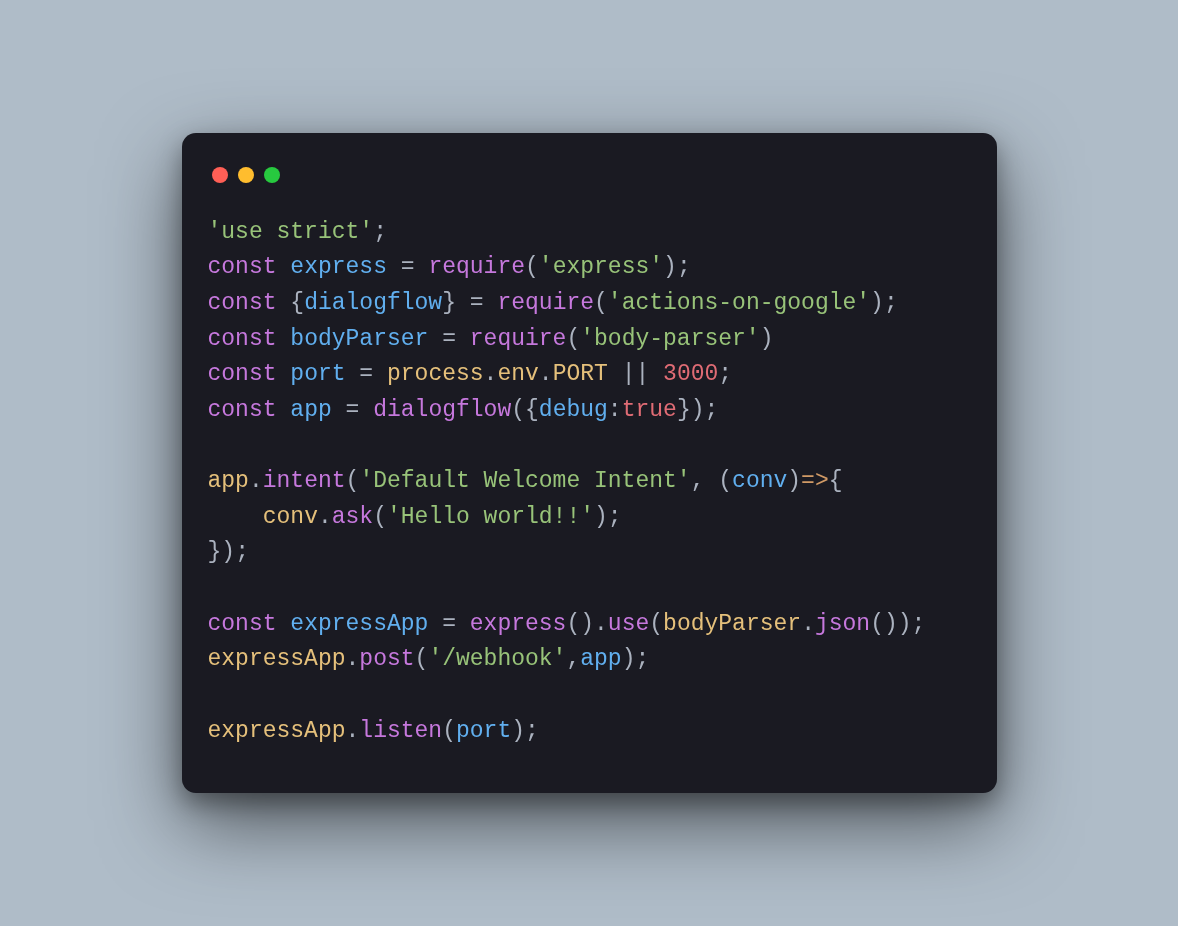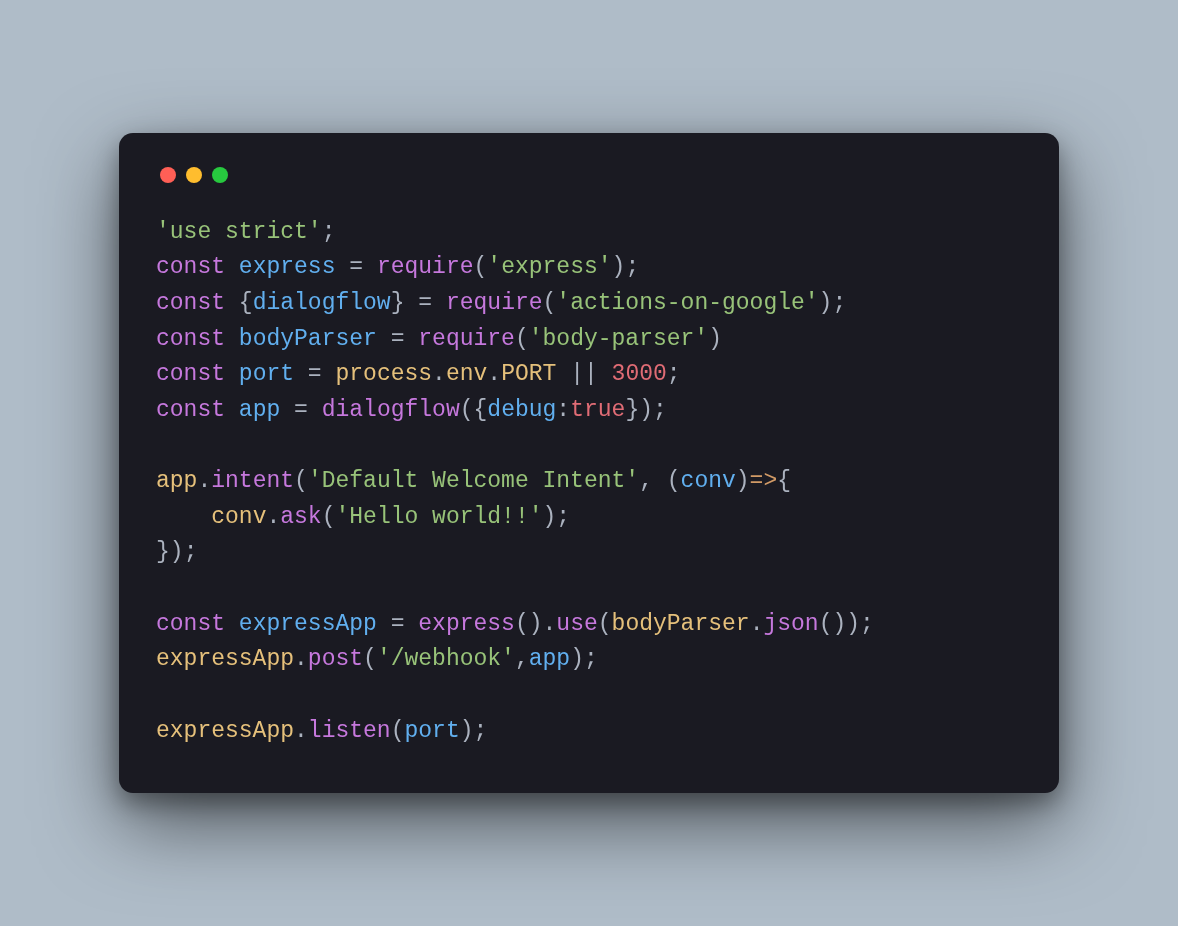--- a/index.html
+++ b/index.html
@@ -2,25 +2,25 @@
 <html><head>
 <meta charset="utf-8">
 <style>
   html, body { margin:0; padding:0; width:1178px; height:926px; }
   body {
     background:#afbcc8;
     display:flex; align-items:center; justify-content:center;
     font-family: "SFMono-Regular", Menlo, Consolas, "Courier New", monospace;
   }
   .window {
-    width: 940px;
+    width: 815px;
     background:#1a1a22;
     border-radius:14px;
     box-shadow: 0 30px 80px rgba(0,0,0,.55), 0 10px 25px rgba(0,0,0,.35);
-    padding: 34px 26px 44px 37px;
+    padding: 34px 26px 44px 26px;
     box-sizing:border-box;
   }
   .titlebar { display:flex; gap:10px; padding:0 4px 10px 4px; }
   .dot { width:16px; height:16px; border-radius:50%; }
   .dot.red    { background:#ff5f56; }
   .dot.yellow { background:#ffbd2e; }
   .dot.green  { background:#27c93f; }
   pre.code {
     margin: 22px 0 0 0;
     white-space: pre;

